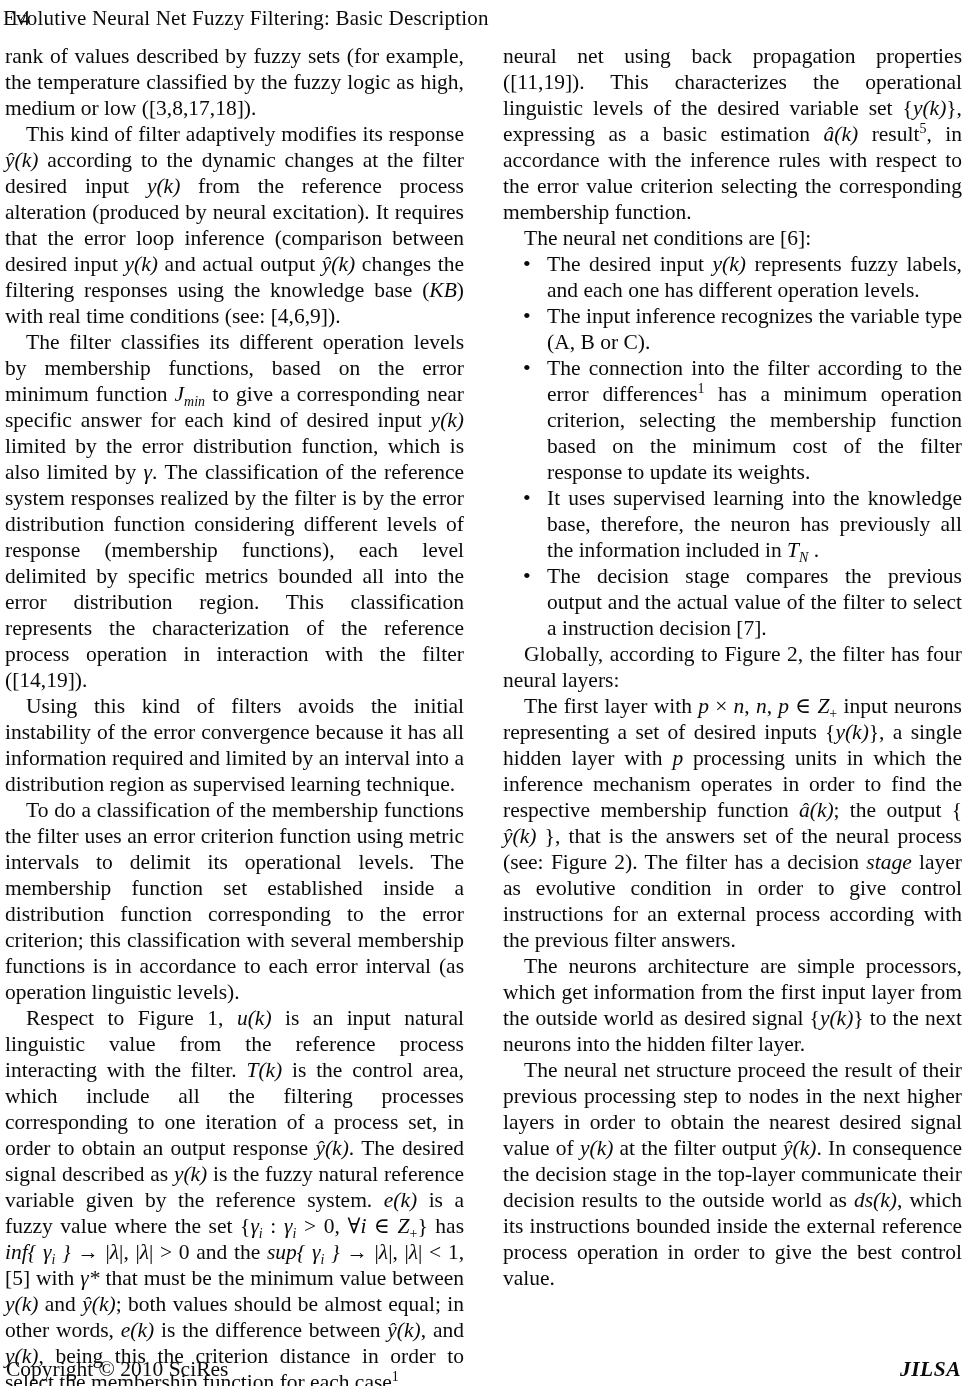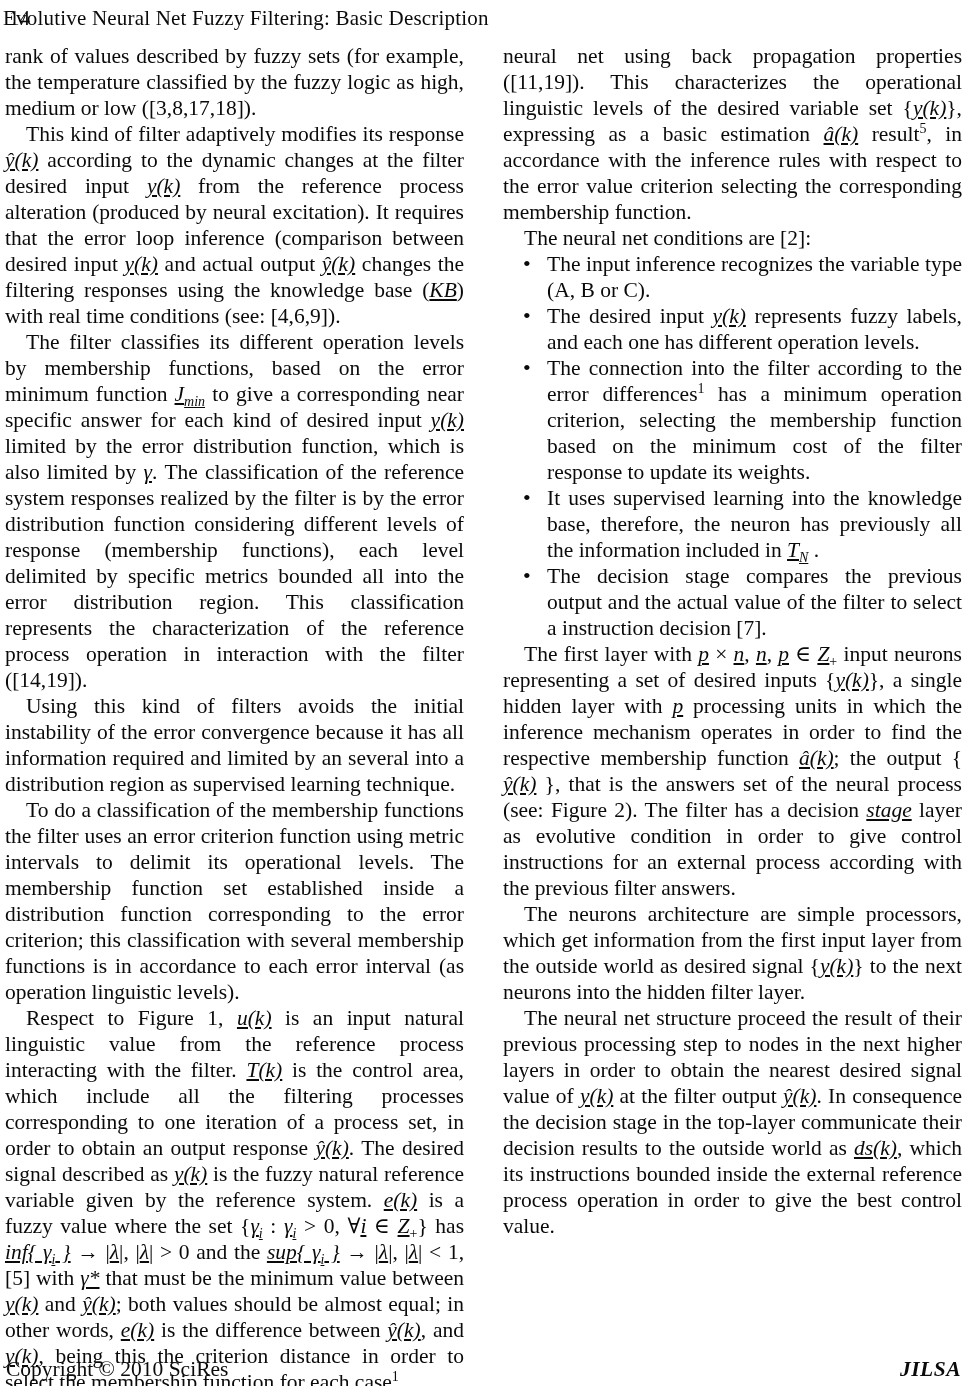--- a/index.html
+++ b/index.html
@@ -13,21 +13,21 @@
   .header{position:relative;height:28px;margin-bottom:11px;}
   .page-num{position:absolute;left:6px;top:2px;font-size:21px;}
   .paper-title{text-align:left;font-size:21px;padding-top:2px;letter-spacing:0.2px;}
   .columns{display:flex;gap:39px;padding:0 2px;}
   .col{width:462px;text-align:justify;font-size:21.5px;line-height:26px;}
   .col p{margin:0;text-indent:21px;}
   .col p.first{text-indent:0;}
   .col ul{list-style:none;margin:0;padding:0 0 0 18px;}
   .col li{position:relative;padding-left:26px;text-align:justify;}
   .col li::before{content:"\2022";position:absolute;left:2px;top:0;font-size:22px;}
-  .it{font-style:italic;text-decoration:underline;}
+  .it{font-style:italic;}
   .sup{vertical-align:super;font-size:0.65em;line-height:0;}
   .sub{vertical-align:sub;font-size:0.65em;line-height:0;}
   .footer{
     position:absolute;left:6px;right:6px;bottom:4px;
     display:flex;justify-content:space-between;align-items:baseline;
     font-size:21.5px;
   }
   .journal{font-weight:bold;font-style:italic;letter-spacing:0.5px;}
 </style>
 </head>
@@ -37,34 +37,35 @@
   <div class="header">
     <span class="page-num">14</span>
     <div class="paper-title">Evolutive Neural Net Fuzzy Filtering: Basic Description</div>
   </div>
 
   <div class="columns">
     <div class="col">
         <p class="first">rank of values described by fuzzy sets (for example, the temperature classified by the fuzzy logic as high, medium or low ([3,8,17,18]).</p>
         <p>This kind of filter adaptively modifies its response <span class="it">ŷ(k)</span> according to the dynamic changes at the filter desired input <span class="it">y(k)</span> from the reference process alteration (produced by neural excitation). It requires that the error loop inference (comparison between desired input <span class="it">y(k)</span> and actual output <span class="it">ŷ(k)</span> changes the filtering responses using the knowledge base (<span class="it">KB</span>) with real time conditions (see: [4,6,9]).</p>
         <p>The filter classifies its different operation levels by membership functions, based on the error minimum function <span class="it">J</span><span class="it sub">min</span> to give a corresponding near specific answer for each kind of desired input <span class="it">y(k)</span> limited by the error distribution function, which is also limited by <span class="it">γ</span>. The classification of the reference system responses realized by the filter is by the error distribution function considering different levels of response (membership functions), each level delimited by specific metrics bounded all into the error distribution region. This classification represents the characterization of the reference process operation in interaction with the filter ([14,19]).</p>
-        <p>Using this kind of filters avoids the initial instability of the error convergence because it has all information required and limited by an several into a distribution region as supervised learning technique.</p>
+        <p>Using this kind of filters avoids the initial instability of the error convergence because it has all information required and limited by an interval into a distribution region as supervised learning technique.</p>
         <p>To do a classification of the membership functions the filter uses an error criterion function using metric intervals to delimit its operational levels. The membership function set established inside a distribution function corresponding to the error criterion; this classification with several membership functions is in accordance to each error interval (as operation linguistic levels).</p>
         <p>Respect to Figure 1, <span class="it">u(k)</span> is an input natural linguistic value from the reference process interacting with the filter. <span class="it">T(k)</span> is the control area, which include all the filtering processes corresponding to one iteration of a process set, in order to obtain an output response <span class="it">ŷ(k)</span>. The desired signal described as <span class="it">y(k)</span> is the fuzzy natural reference variable given by the reference system. <span class="it">e(k)</span> is a fuzzy value where the set {<span class="it">γ</span><span class="it sub">i</span> : <span class="it">γ</span><span class="it sub">i</span> &gt; 0, ∀<span class="it">i</span> ∈ <span class="it">Z</span><span class="sub">+</span>} has <span class="it">inf{ γ</span><span class="it sub">i</span><span class="it"> }</span> → |<span class="it">λ</span>|, |<span class="it">λ</span>| &gt; 0 and the <span class="it">sup{ γ</span><span class="it sub">i</span><span class="it"> }</span> → |<span class="it">λ</span>|, |<span class="it">λ</span>| &lt; 1, [5] with <span class="it">γ*</span> that must be the minimum value between <span class="it">y(k)</span> and <span class="it">ŷ(k)</span>; both values should be almost equal; in other words, <span class="it">e(k)</span> is the difference between <span class="it">ŷ(k)</span>, and <span class="it">y(k)</span>, being this the criterion distance in order to select the membership function for each case<span class="sup">1</span>.</p>
       </div>
     <div class="col">
         <p class="first">neural net using back propagation properties ([11,19]). This characterizes the operational linguistic levels of the desired variable set {<span class="it">y(k)</span>}, expressing as a basic estimation <span class="it">â(k)</span> result<span class="sup">5</span>, in accordance with the inference rules with respect to the error value criterion selecting the corresponding membership function.</p>
-        <p>The neural net conditions are [2]:</p>
+        <p>The neural net conditions are [6]:</p>
         <ul>
+          <li>The desired input <span class="it">y(k)</span> represents fuzzy labels, and each one has different operation levels.</li>
           <li>The input inference recognizes the variable type (A, B or C).</li>
-          <li>The desired input <span class="it">y(k)</span> represents fuzzy labels, and each one has different operation levels.</li>
           <li>The connection into the filter according to the error differences<span class="sup">1</span> has a minimum operation criterion, selecting the membership function based on the minimum cost of the filter response to update its weights.</li>
           <li>It uses supervised learning into the knowledge base, therefore, the neuron has previously all the information included in <span class="it">T</span><span class="it sub">N</span> .</li>
           <li>The decision stage compares the previous output and the actual value of the filter to select a instruction decision [7].</li>
         </ul>
+        <p>Globally, according to Figure 2, the filter has four neural layers:</p>
         <p>The first layer with <span class="it">p</span> × <span class="it">n</span>, <span class="it">n</span>, <span class="it">p</span> ∈ <span class="it">Z</span><span class="sub">+</span> input neurons representing a set of desired inputs {<span class="it">y(k)</span>}, a single hidden layer with <span class="it">p</span> processing units in which the inference mechanism operates in order to find the respective membership function <span class="it">â(k)</span>; the output { <span class="it">ŷ(k)</span> }, that is the answers set of the neural process (see: Figure 2). The filter has a decision <span class="it">stage</span> layer as evolutive condition in order to give control instructions for an external process according with the previous filter answers.</p>
         <p>The neurons architecture are simple processors, which get information from the first input layer from the outside world as desired signal {<span class="it">y(k)</span>} to the next neurons into the hidden filter layer.</p>
         <p>The neural net structure proceed the result of their previous processing step to nodes in the next higher layers in order to obtain the nearest desired signal value of <span class="it">y(k)</span> at the filter output <span class="it">ŷ(k)</span>. In consequence the decision stage in the top-layer communicate their decision results to the outside world as <span class="it">ds(k)</span>, which its instructions bounded inside the external reference process operation in order to give the best control value.</p>
       </div>
   </div>
 </div>
 
 <div class="footer">
   <span>Copyright © 2010 SciRes</span>
   <span class="journal">JILSA</span>

